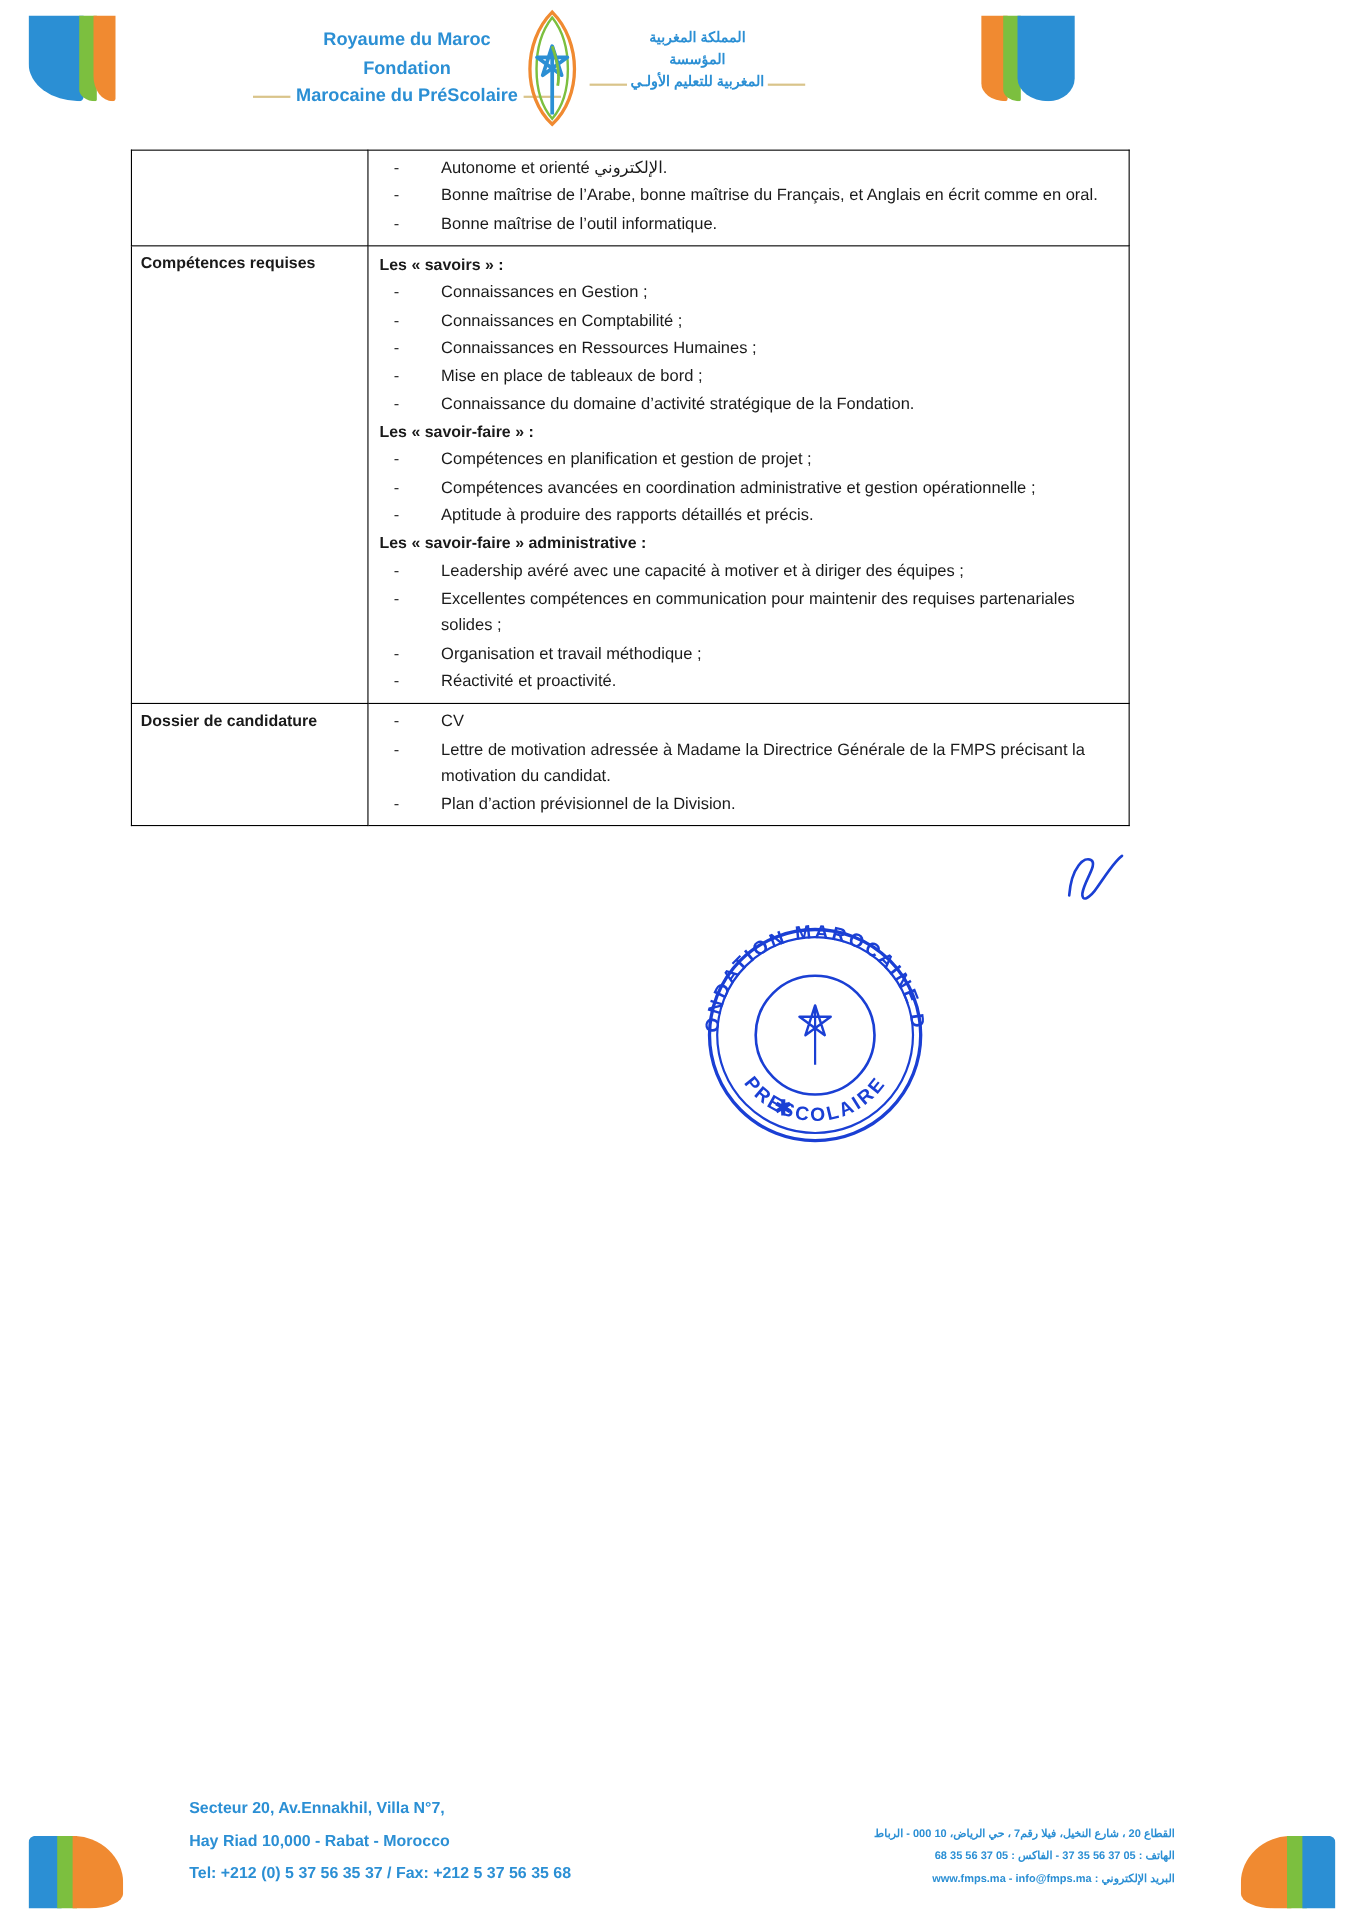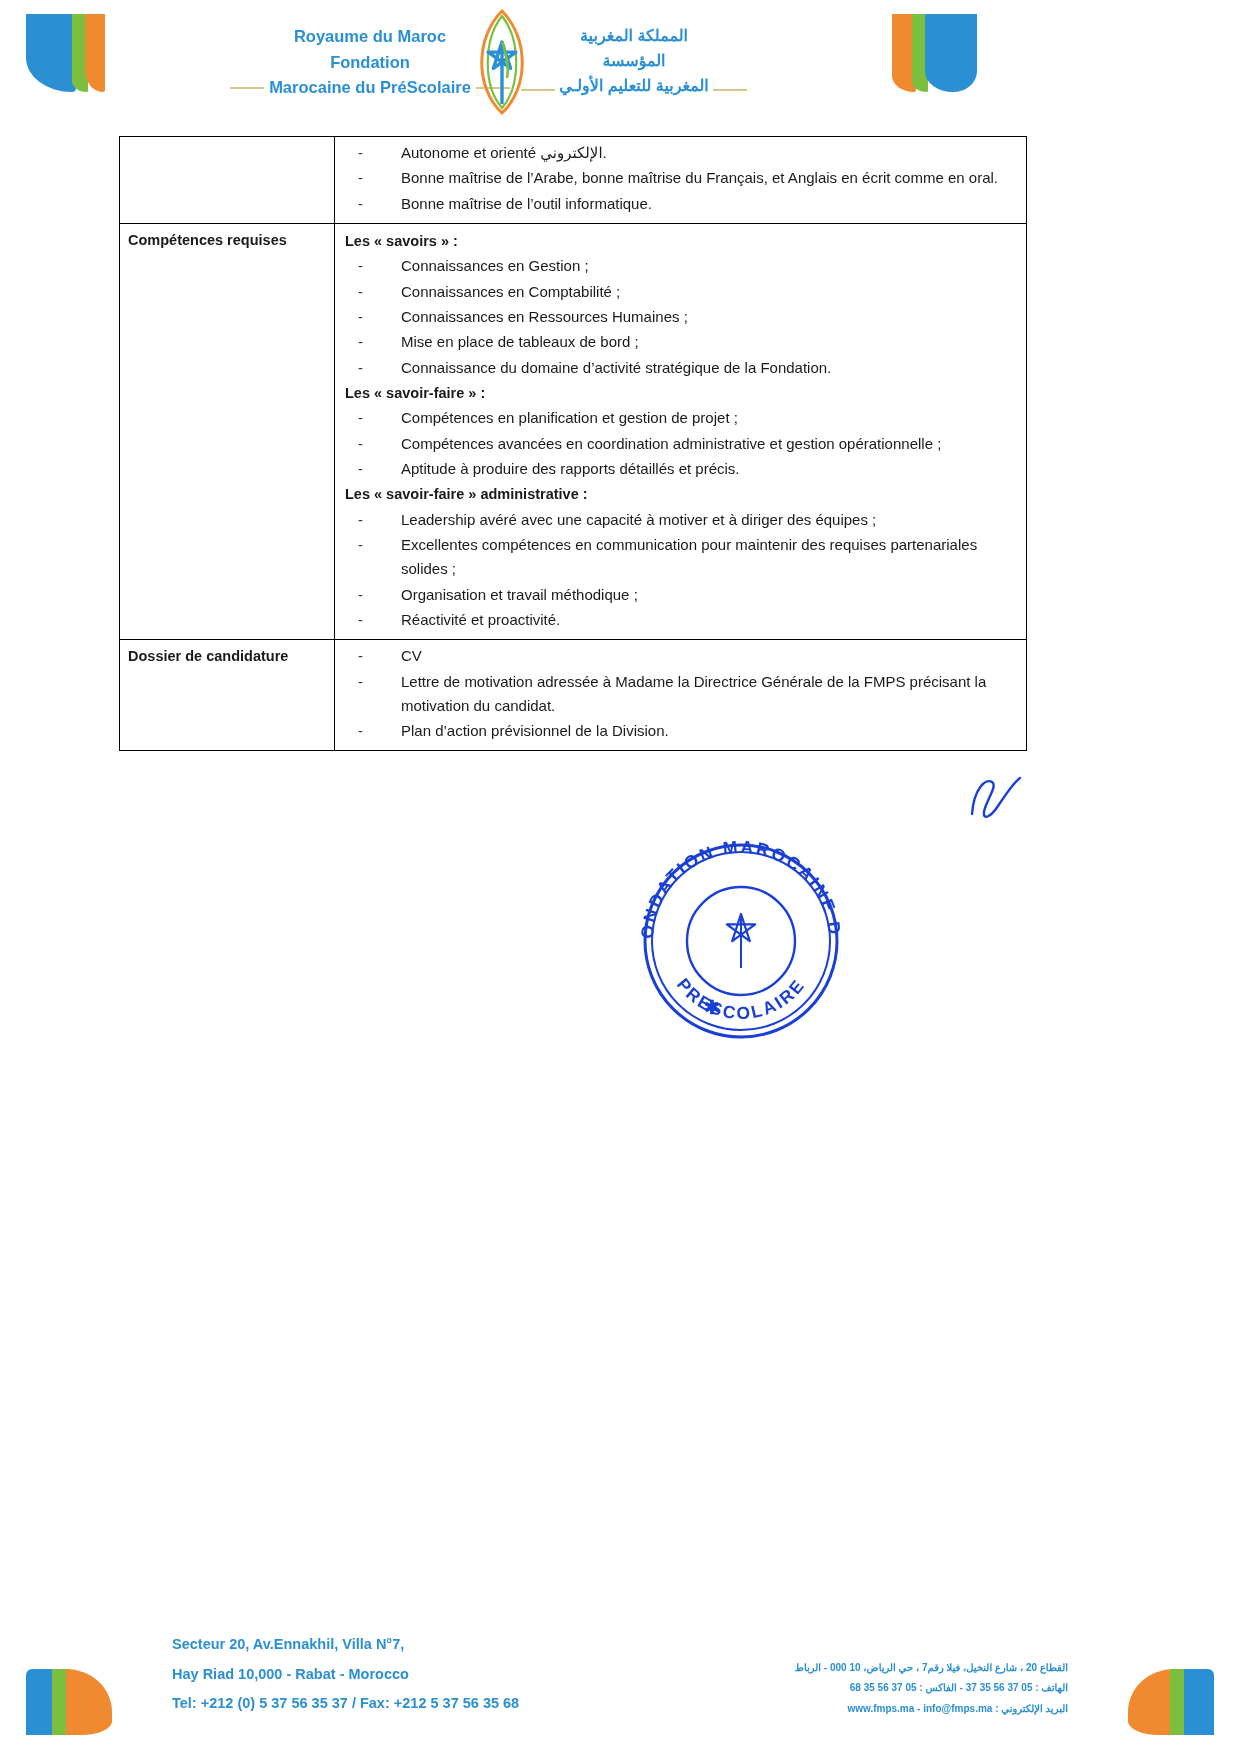--- a/index.html
+++ b/index.html
@@ -74,21 +74,21 @@
 
   .header-titles-ar {
     position: absolute;
     top: 24px;
     right: 180px;
     width: 380px;
     text-align: center;
     color: #2b8fd4;
     font-weight: bold;
     line-height: 1.55;
-    font-size: 16px;
+    font-size: 13px;
     direction: rtl;
   }
 
   .header-logo {
     position: absolute;
     top: 8px;
     left: 50%;
     transform: translateX(-50%);
     width: 110px;
     height: 108px;

